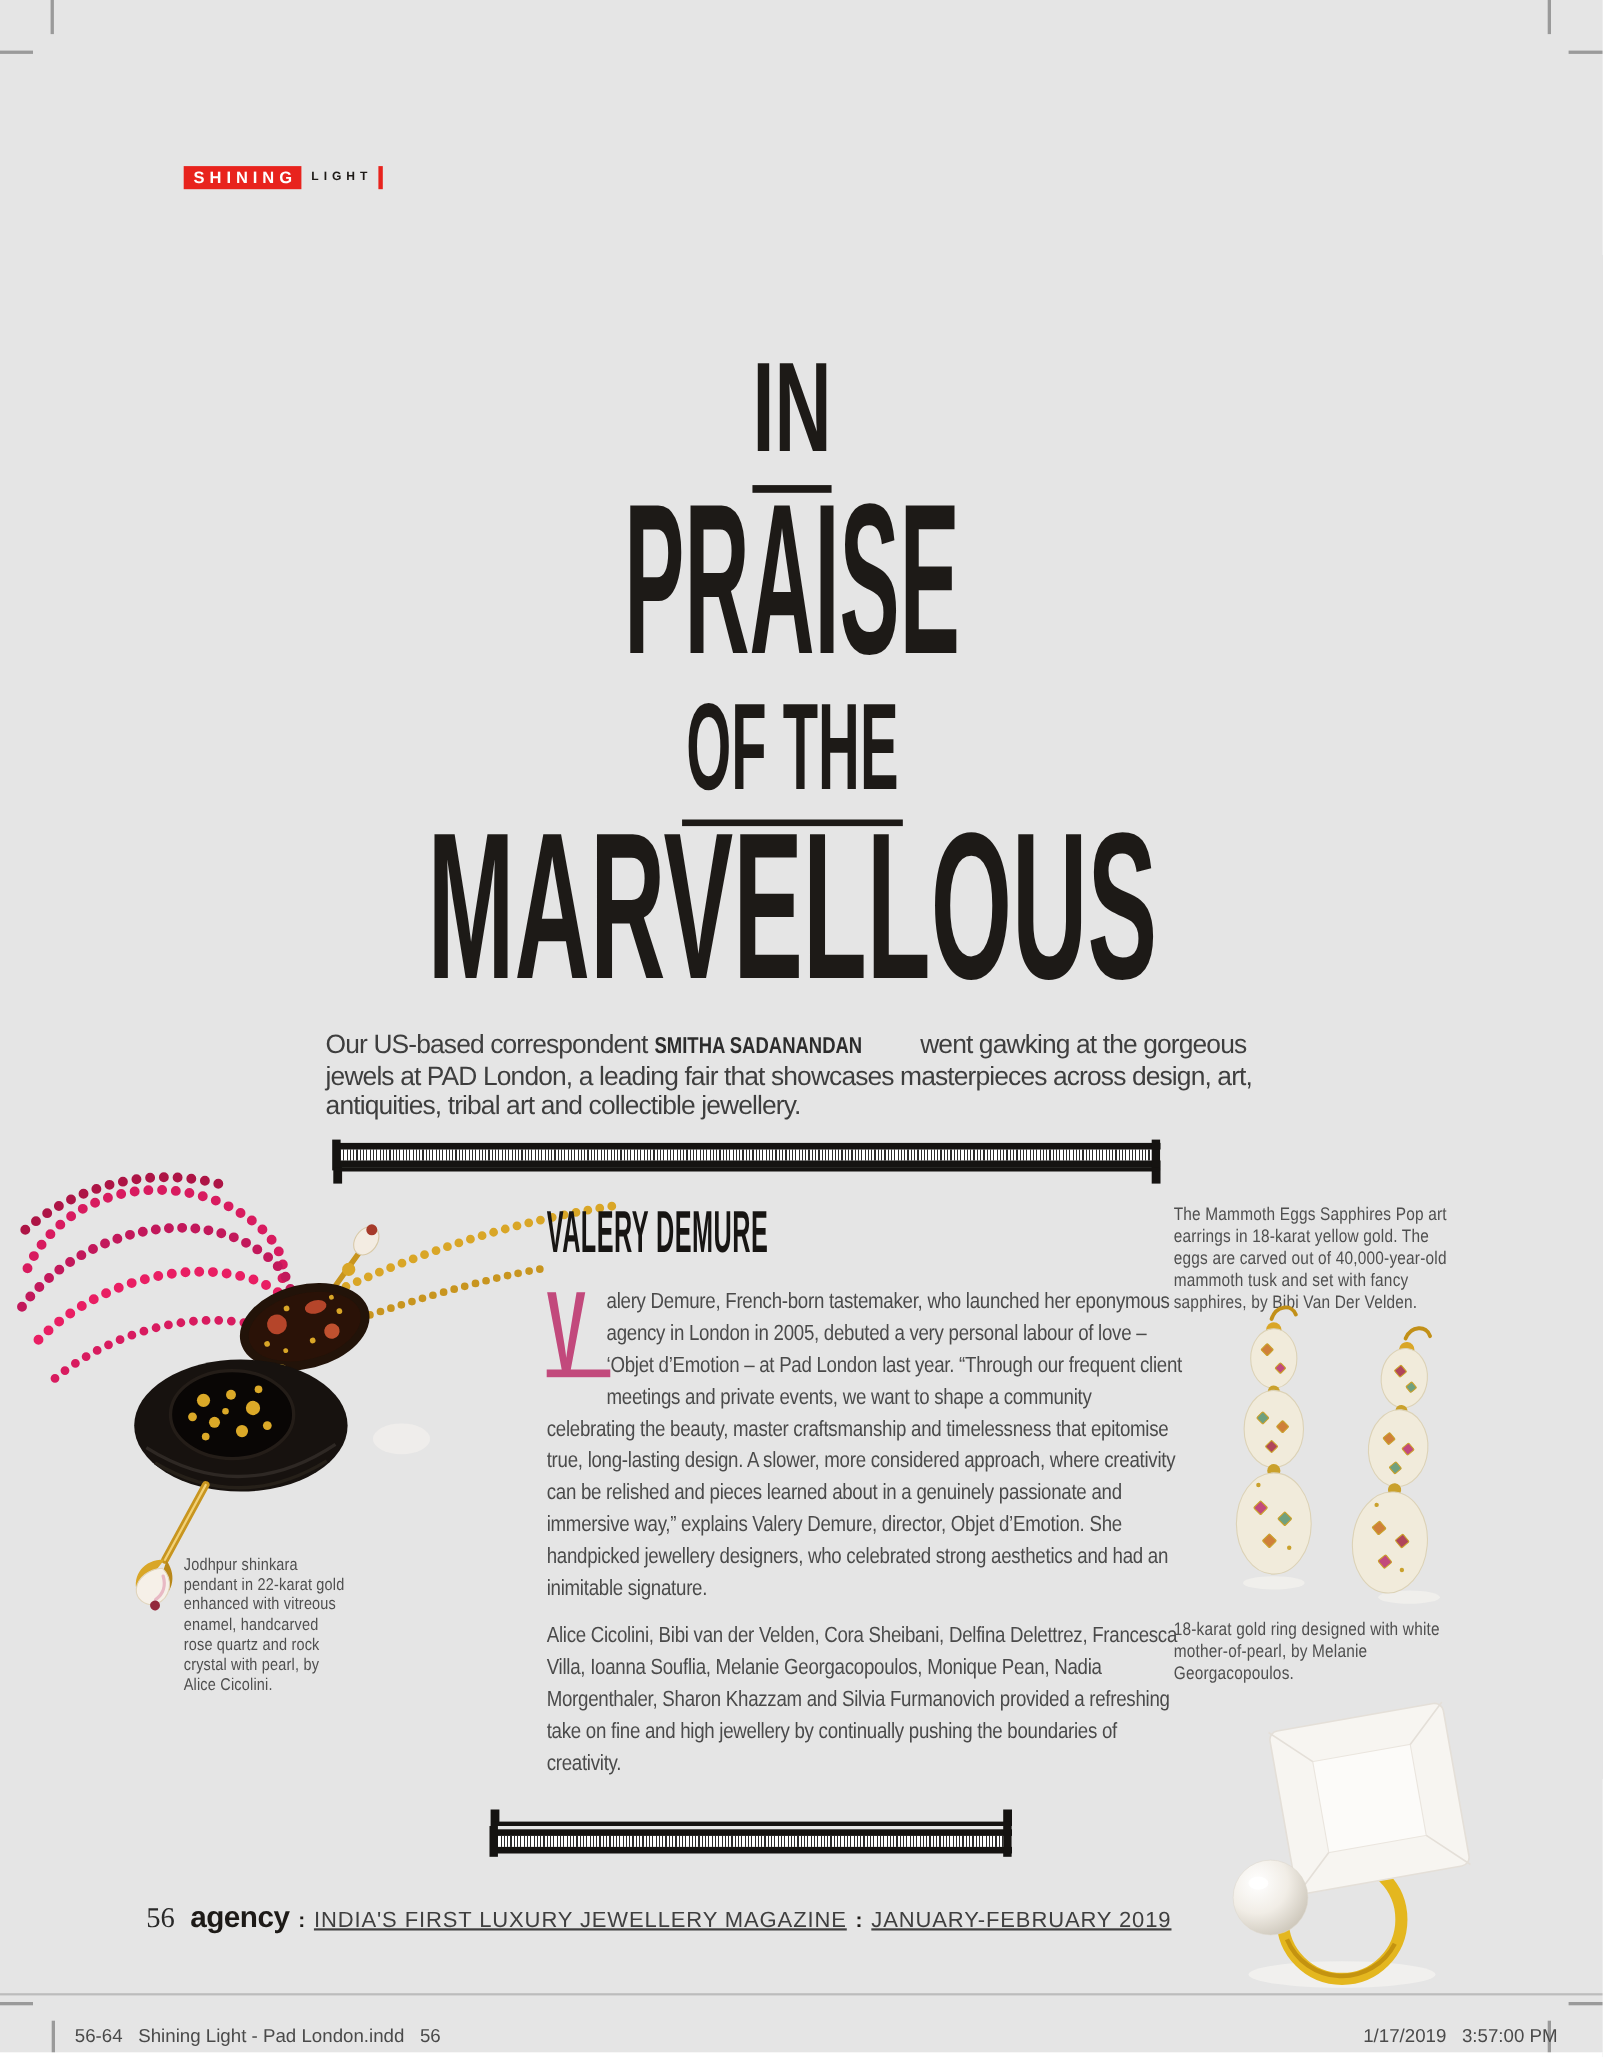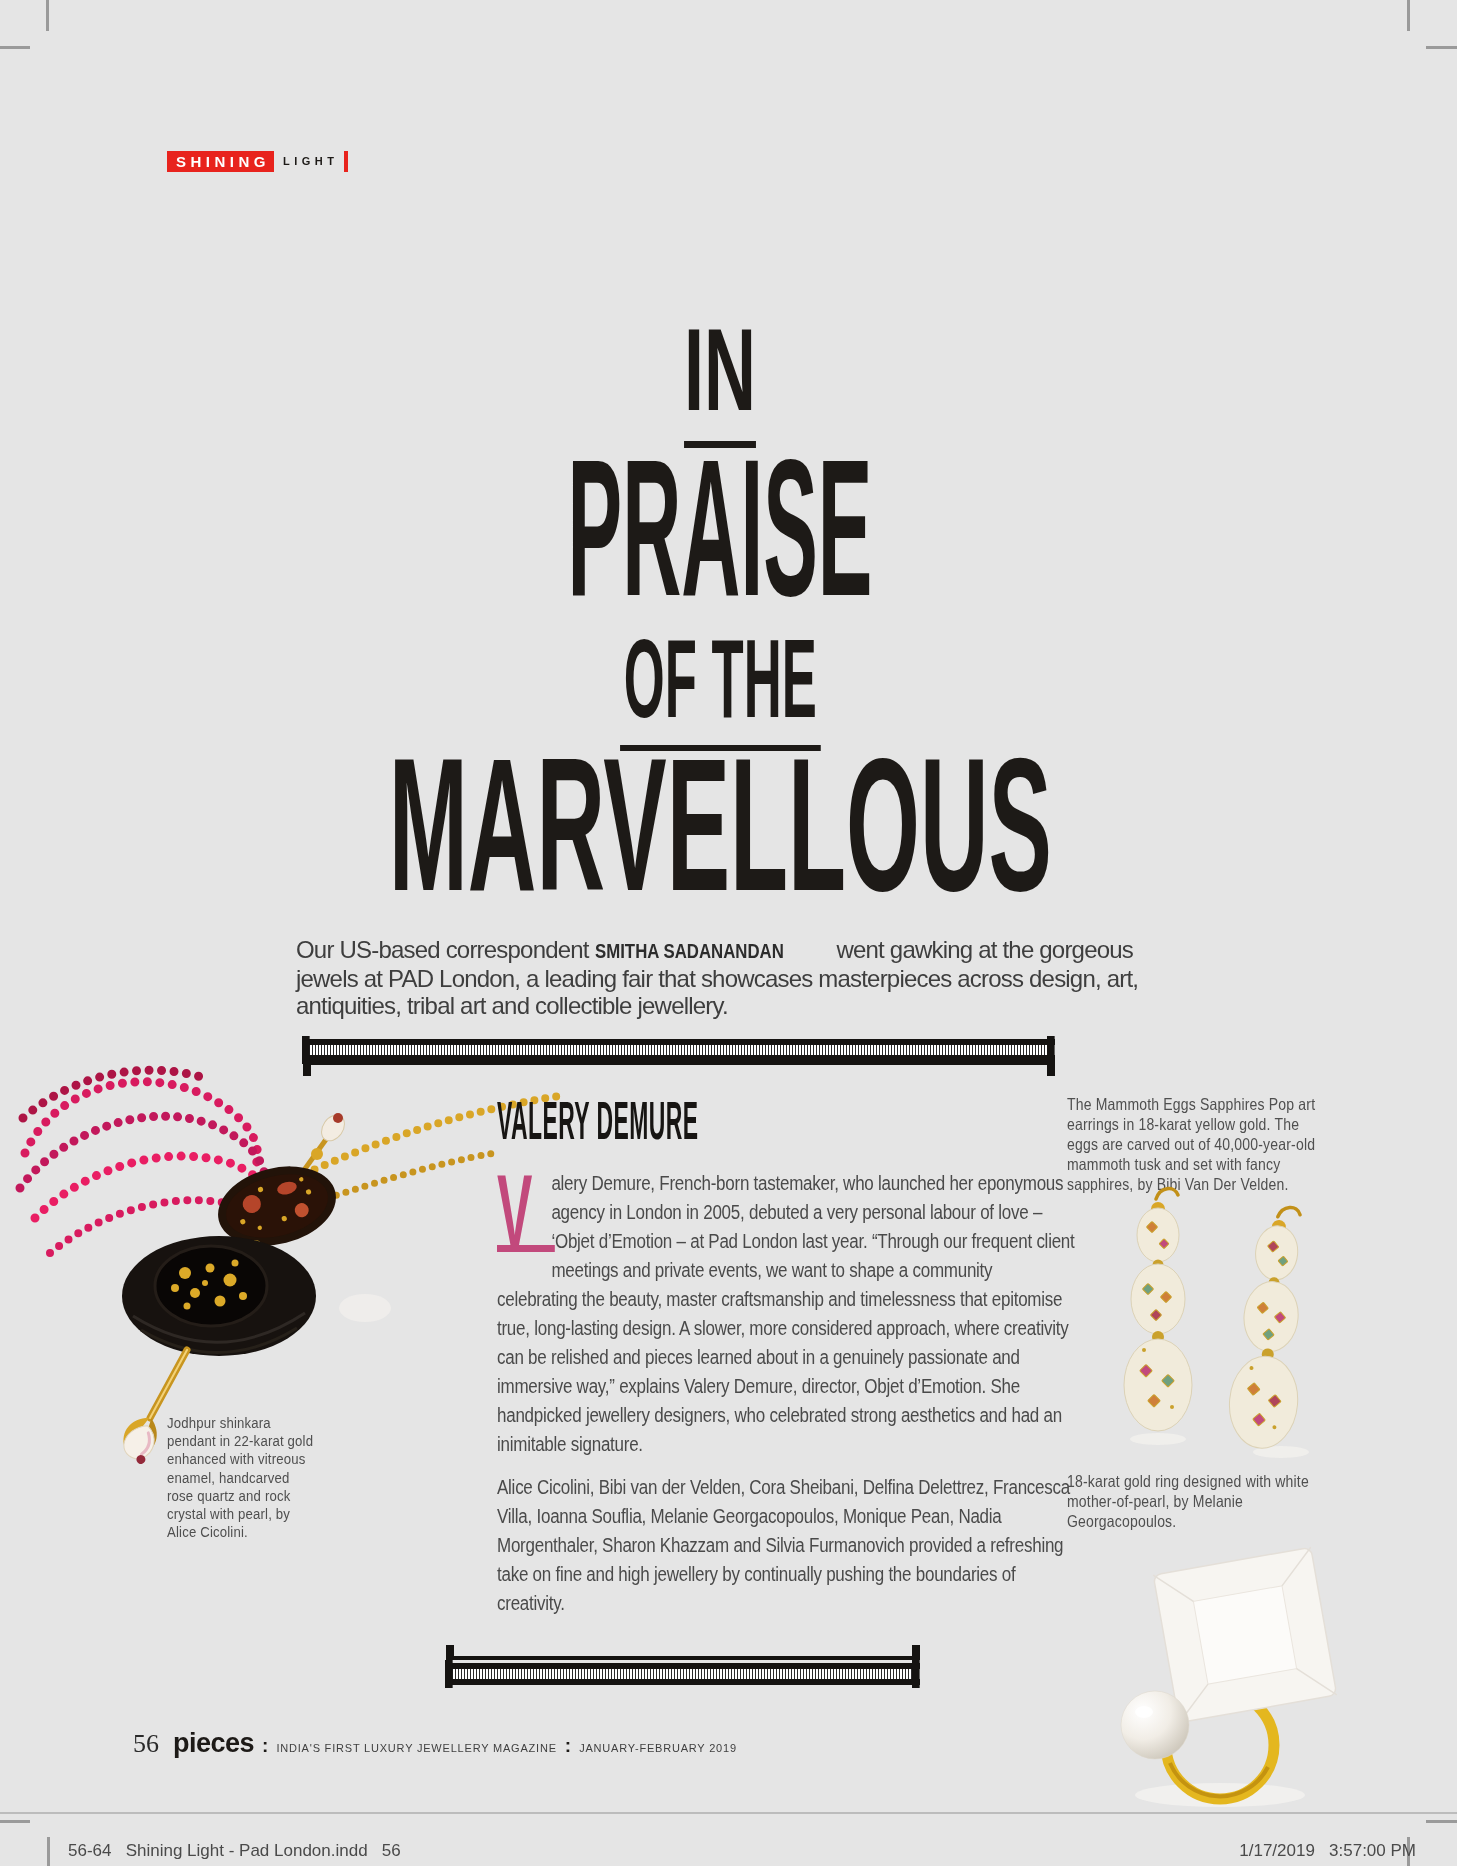--- a/index.html
+++ b/index.html
@@ -64,21 +64,21 @@
   .cap-pendant{left:167px;top:1414px;width:172px;font-size:15.5px;line-height:18.2px;}
   .cap-right{width:300px;font-size:16.5px;line-height:20px;}
   .cap-earrings{left:1067px;top:1094px;}
   .cap-ring{left:1067px;top:1471px;}
 
   
   .footer{left:133px;top:1728px;display:flex;align-items:baseline;color:#3b3b3b;white-space:pre;}
   .footer .pageno{font-family:"Liberation Serif",serif;font-size:26px;color:#2a2a2a;margin-right:14px;}
   .footer .mag{font-weight:700;font-size:27px;letter-spacing:-.5px;color:#1d1a17;}
   .footer .sep{font-weight:700;font-size:19px;margin:0 8px;color:#1d1a17;}
-  .footer .small{font-size:11px;letter-spacing:.8px;color:#3f3f3f;}
+  .footer .small{font-size:20px;letter-spacing:.8px;color:#3f3f3f;text-decoration:underline;}
 
   
   .slug{color:#4a4a4a;font-size:17px;white-space:pre;}
   .slug-l{left:68px;top:1841px;}
   .slug-r{right:60px;top:1841px;}
   .trimline{left:0;top:1812px;width:1457px;height:2px;background:#bcbcbc;position:absolute;}
 </style>
 </head>
 <body>
 
@@ -269,21 +269,21 @@
         <span class="thin"></span>
       </div>
     <div class="band">
         <span class="cap cl"></span>
         <span class="cap cr"></span>
       </div>
   </div>
 
   <div class="abs footer">
     <span class="pageno">56</span>
-    <span class="mag">pieces</span>
+    <span class="mag">agency</span>
     <span class="sep">:</span>
     <span class="small">INDIA'S FIRST LUXURY JEWELLERY MAGAZINE</span>
     <span class="sep">:</span>
     <span class="small">JANUARY-FEBRUARY 2019</span>
   </div>
 
   <div class="abs slug slug-l">56-64   Shining Light - Pad London.indd   56</div>
   <div class="abs slug slug-r">1/17/2019   3:57:00 PM</div>
 
 </div>

